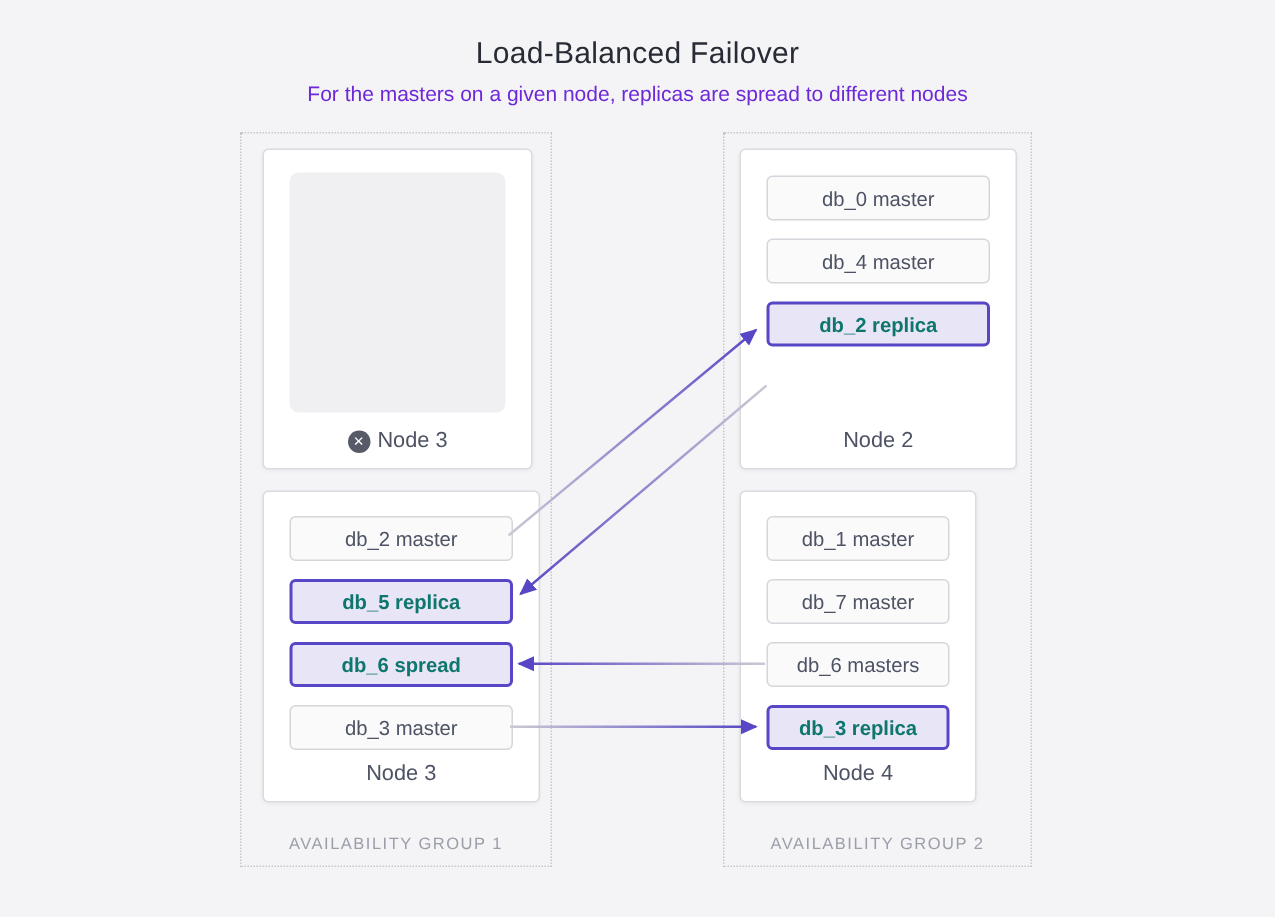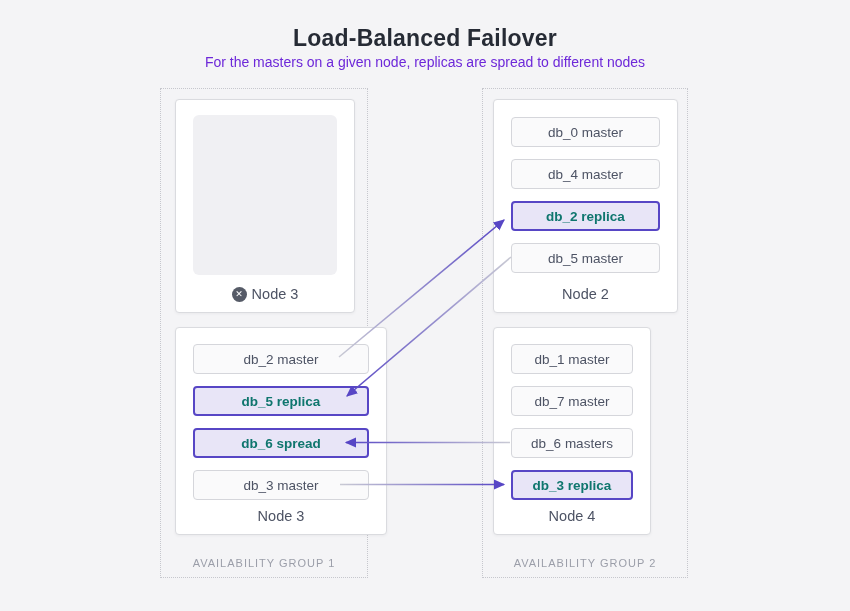--- a/index.html
+++ b/index.html
@@ -7,21 +7,21 @@
   body {
     background: #f4f4f6;
     font-family: "Liberation Sans", "DejaVu Sans", sans-serif;
     position: relative;
     overflow: hidden;
   }
   .page { position: absolute; inset: 0; width: 850px; height: 611px; }
 
   .title {
     position: absolute; top: 25px; left: 0; width: 100%;
-    text-align: center; font-size: 23px; font-weight: bold; color: #262b35;
+    text-align: center; font-size: 20px; font-weight: normal; color: #262b35;
     letter-spacing: 0.2px;
   }
   .subtitle {
     position: absolute; top: 54px; left: 0; width: 100%;
     text-align: center; font-size: 14px; color: #6d28d9;
   }
 
   .group {
     position: absolute;
     border: 1px dotted #c6c7cd;
@@ -37,21 +37,21 @@
 
   .node-card {
     position: absolute;
     background: #ffffff;
     border: 1px solid #dadbdf;
     border-radius: 4px;
     box-shadow: 0 1px 3px rgba(40,40,60,0.05);
     padding-left: 20px;
   }
   .node-1 { left: 175px; top:  99px; width: 180px; height: 214px; }
-  .node-3 { left: 175px; top: 327px; width: 212px; height: 208px; }
+  .node-3 { left: 175px; top: 327px; width: 185px; height: 208px; }
   .node-2 { left: 493px; top:  99px; width: 185px; height: 214px; }
   .node-4 { left: 493px; top: 327px; width: 158px; height: 208px; }
 
   .db-box {
     position: absolute; left: 17px; right: 17px; height: 30px;
     border-radius: 4px;
     display: flex; align-items: center; justify-content: center;
     font-size: 13.5px;
   }
   .db-master {
@@ -110,21 +110,20 @@
     <div class="node-label">
       <span class="failed-icon">✕</span>
       <span>Node 3</span>
     </div>
   </div>
 
   <div class="node-card node-2">
     <div class="db-box db-master row-0">db_0 master</div>
     <div class="db-box db-master row-1">db_4 master</div>
     <div class="db-box db-replica row-2">db_2 replica</div>
-    <div class="db-box db-master row-3">db_5 master</div>
     <div class="node-label">
       <span>Node 2</span>
     </div>
   </div>
 
   <div class="node-card node-3">
     <div class="db-box db-master row-0">db_2 master</div>
     <div class="db-box db-replica row-1">db_5 replica</div>
     <div class="db-box db-replica row-2">db_6 spread</div>
     <div class="db-box db-master row-3">db_3 master</div>

